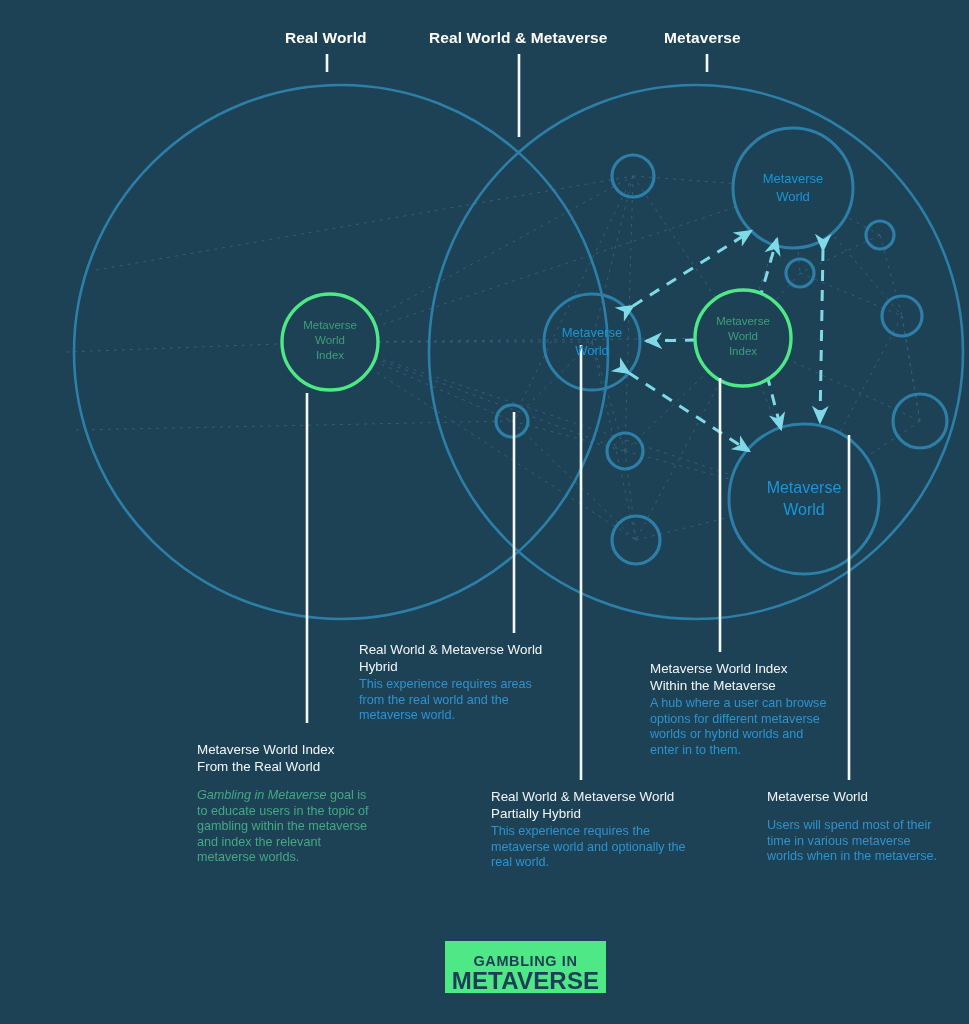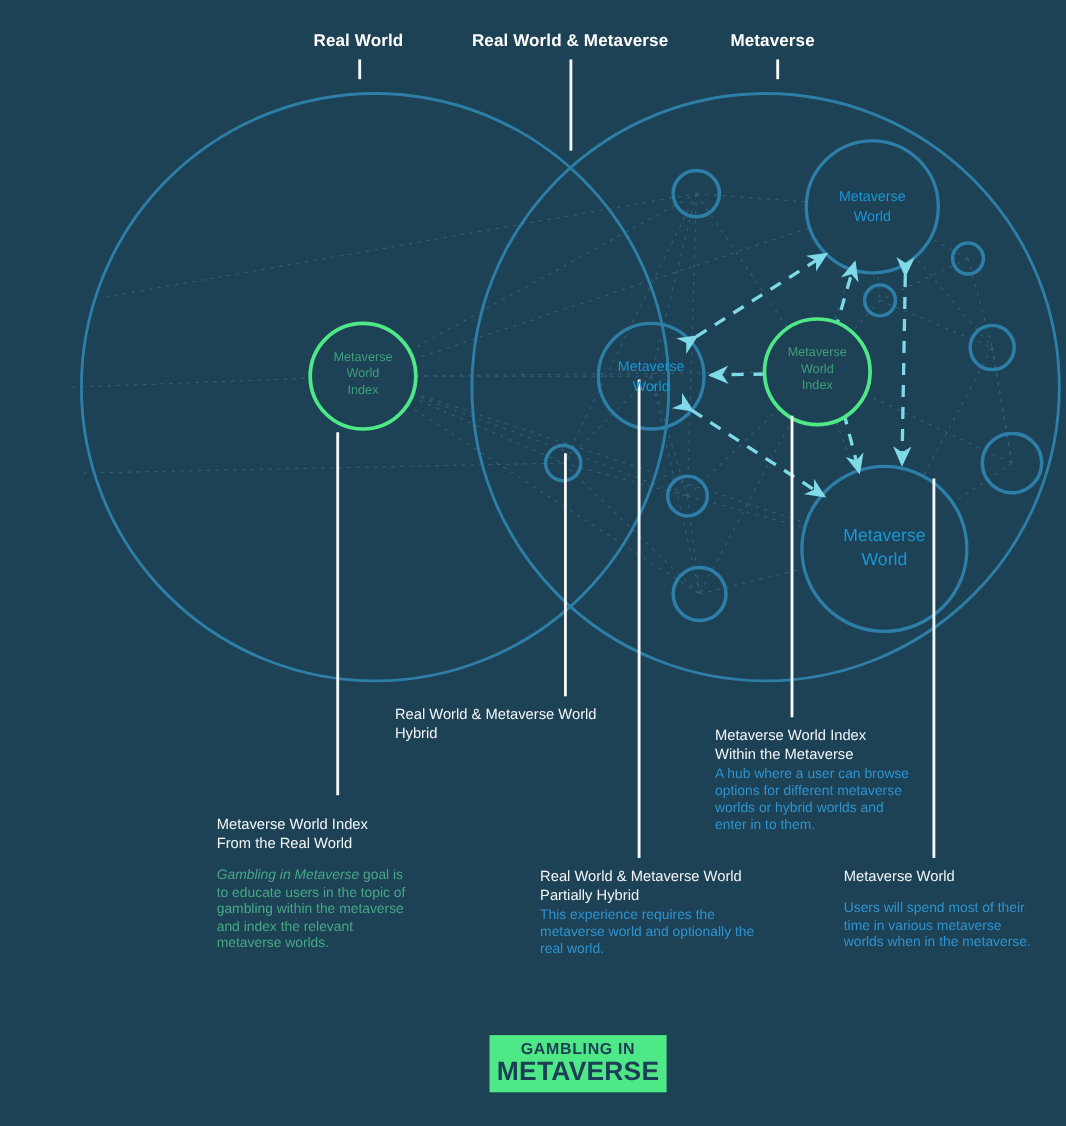--- a/index.html
+++ b/index.html
@@ -51,21 +51,21 @@
     white-space:pre-line;
     pointer-events:none;
   }
   .node-label.mw{color:#1b96d6;}
   .node-label.mwi{color:#3f9f7c;}
 
   
   #logo{
     position:absolute;
     background:#4ee887;
-    display:flex;align-items:center;justify-content:center;
+    display:flex;align-items:center;justify-content:flex-end;
     flex-direction:column;
     line-height:1;
   }
   #logo .l1{
     color:#1d3f55;font-weight:bold;font-size:14.5px;
     letter-spacing:.6px;
   }
   #logo .l2{
     color:#1d3f55;font-weight:bold;font-size:24px;
     letter-spacing:.2px;margin-top:1px;
@@ -204,20 +204,21 @@
 
   <div class="caption" style="left:161px;top:741px;width:178px">
     <p class="cap-title">Metaverse World Index
 From the Real World</p>
     <p class="cap-body green gap"><span class="em">Gambling in Metaverse</span><span> goal is to educate users in the topic of gambling within the metaverse and index the relevant metaverse worlds.</span></p>
   </div>
 
   <div class="caption" style="left:323px;top:641px;width:200px">
     <p class="cap-title">Real World &amp; Metaverse World
 Hybrid</p>
+    <p class="cap-body">This experience requires areas from the real world and the metaverse world.</p>
   </div>
 
   <div class="caption" style="left:455px;top:788px;width:205px">
     <p class="cap-title">Real World &amp; Metaverse World
 Partially Hybrid</p>
     <p class="cap-body">This experience requires the metaverse world and optionally the real world.</p>
   </div>
 
   <div class="caption" style="left:614px;top:660px;width:185px">
     <p class="cap-title">Metaverse World Index

